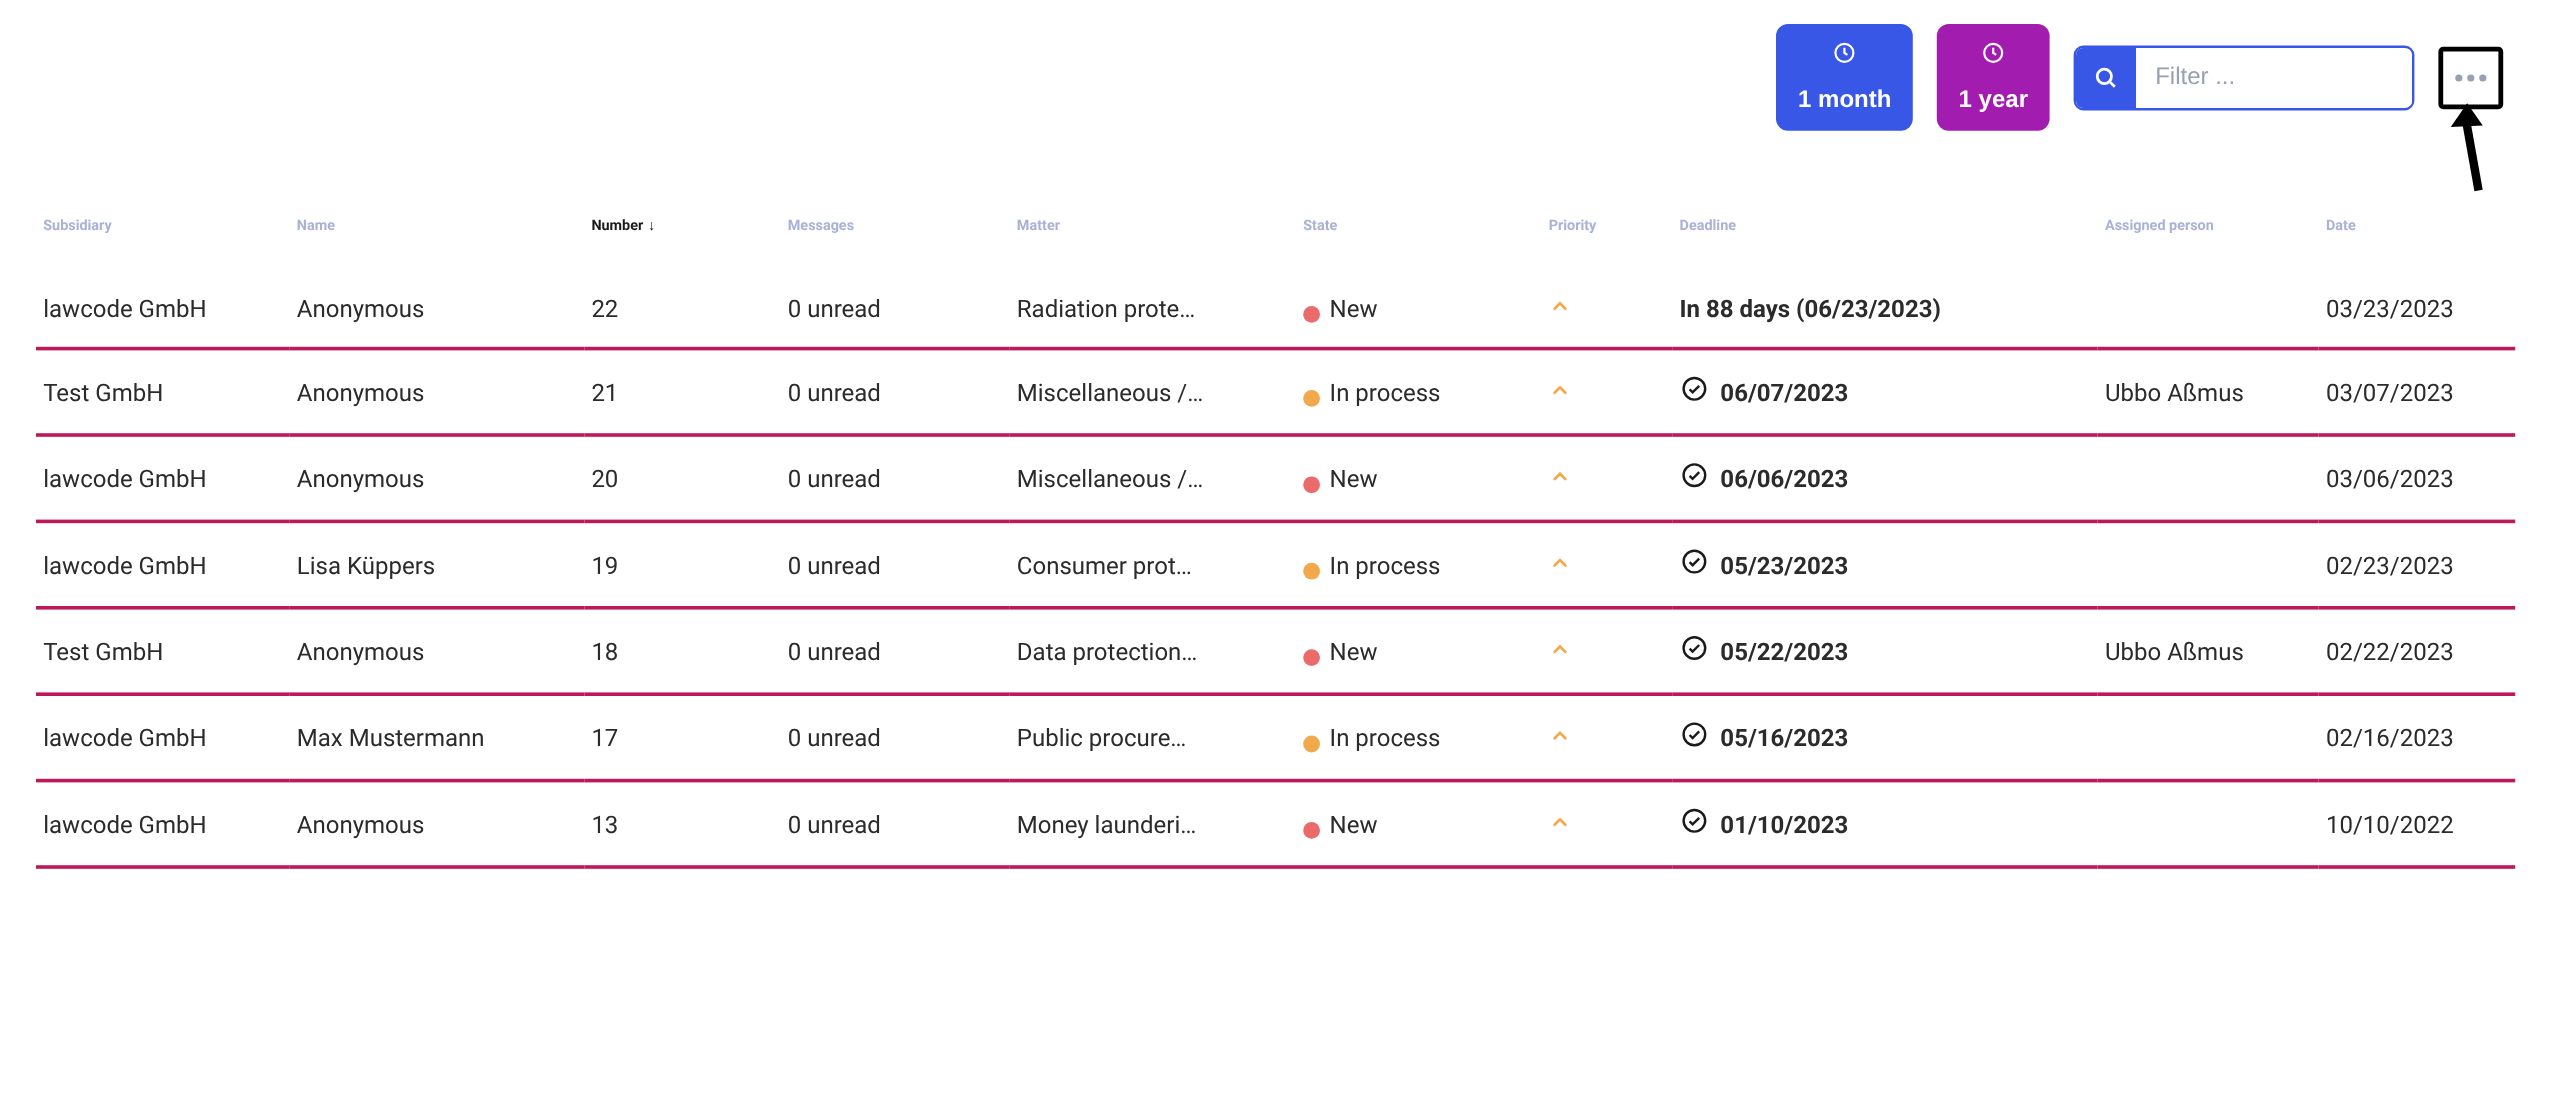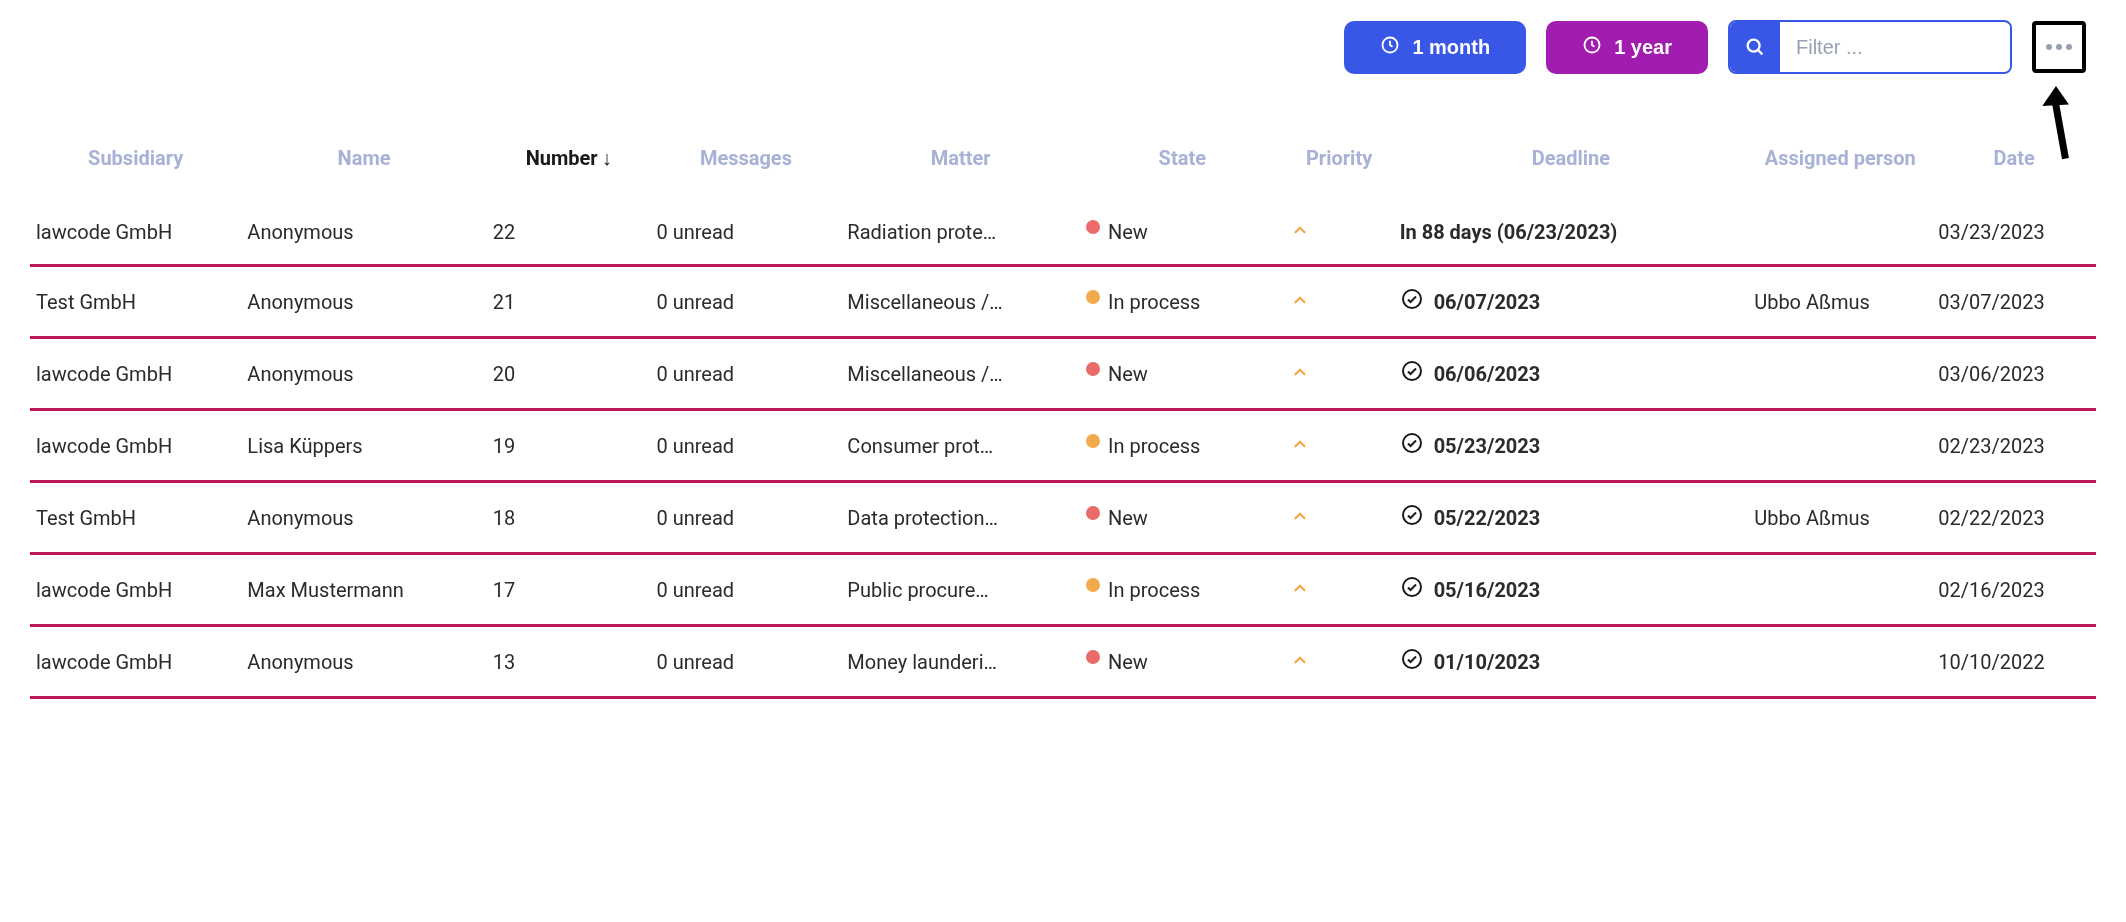--- a/index.html
+++ b/index.html
@@ -18,27 +18,28 @@
       margin-bottom: 60px;
       justify-content: flex-end;
       padding-right: 10px;
       padding-left: 400px;
     }
 
     .btn {
       display: inline-flex;
       align-items: center;
       gap: 12px;
-      padding: 14px 36px;
+      padding: 14px 18px;
       border-radius: 10px;
       font-size: 20px;
       font-weight: 600;
       border: none;
       cursor: pointer;
       white-space: nowrap;
+      flex-direction: column;
     }
     .btn-blue { background: #3957E6; color: #fff; }
     .btn-green { background: #a21caf; color: #fff; }
     .btn-blue svg, .btn-green svg { width: 20px; height: 20px; }
 
     .search-wrap {
       display: flex;
       align-items: center;
       border: 2px solid #3957E6;
       border-radius: 8px;
@@ -95,45 +96,45 @@
       transform: rotate(10deg);
       pointer-events: none;
     }
 
     table {
       width: 100%;
       border-collapse: collapse;
       table-layout: fixed;
     }
     thead th {
-      text-align: center;
+      text-align: left;
       padding: 12px 6px 30px 6px;
       font-weight: 700;
-      font-size: 20px;
+      font-size: 12px;
       color: #A8B1D6;
       vertical-align: top;
       white-space: normal;
     }
     thead th.sorted { color: #1a1a1a; }
     .sort-arrow { color: #1a1a1a; margin-left: 4px; }
 
     tbody tr { border-bottom: 3px solid #be185d; }
     tbody td {
       padding: 20px 6px;
       font-size: 20px;
       color: #2b2b2b;
       white-space: nowrap;
       overflow: hidden;
       text-overflow: ellipsis;
       vertical-align: middle;
     }
 
     .truncate { overflow: hidden; text-overflow: ellipsis; white-space: nowrap; }
 
-    .state-cell { display: flex; align-items: flex-start; gap: 8px; }
+    .state-cell { display: flex; align-items: flex-end; gap: 8px; }
     .state-dot { width: 14px; height: 14px; border-radius: 50%; display: inline-block; flex-shrink: 0; }
     .dot-red { background: #EB6B6B; }
     .dot-orange { background: #F2A94B; }
 
     .priority-cell { color: #F2A94B; font-weight: bold; }
     .priority-cell svg { width: 18px; height: 18px; }
 
     .deadline-cell { display: flex; align-items: center; gap: 10px; font-weight: bold; }
     .check-circle { width: 24px; height: 24px; }
 

